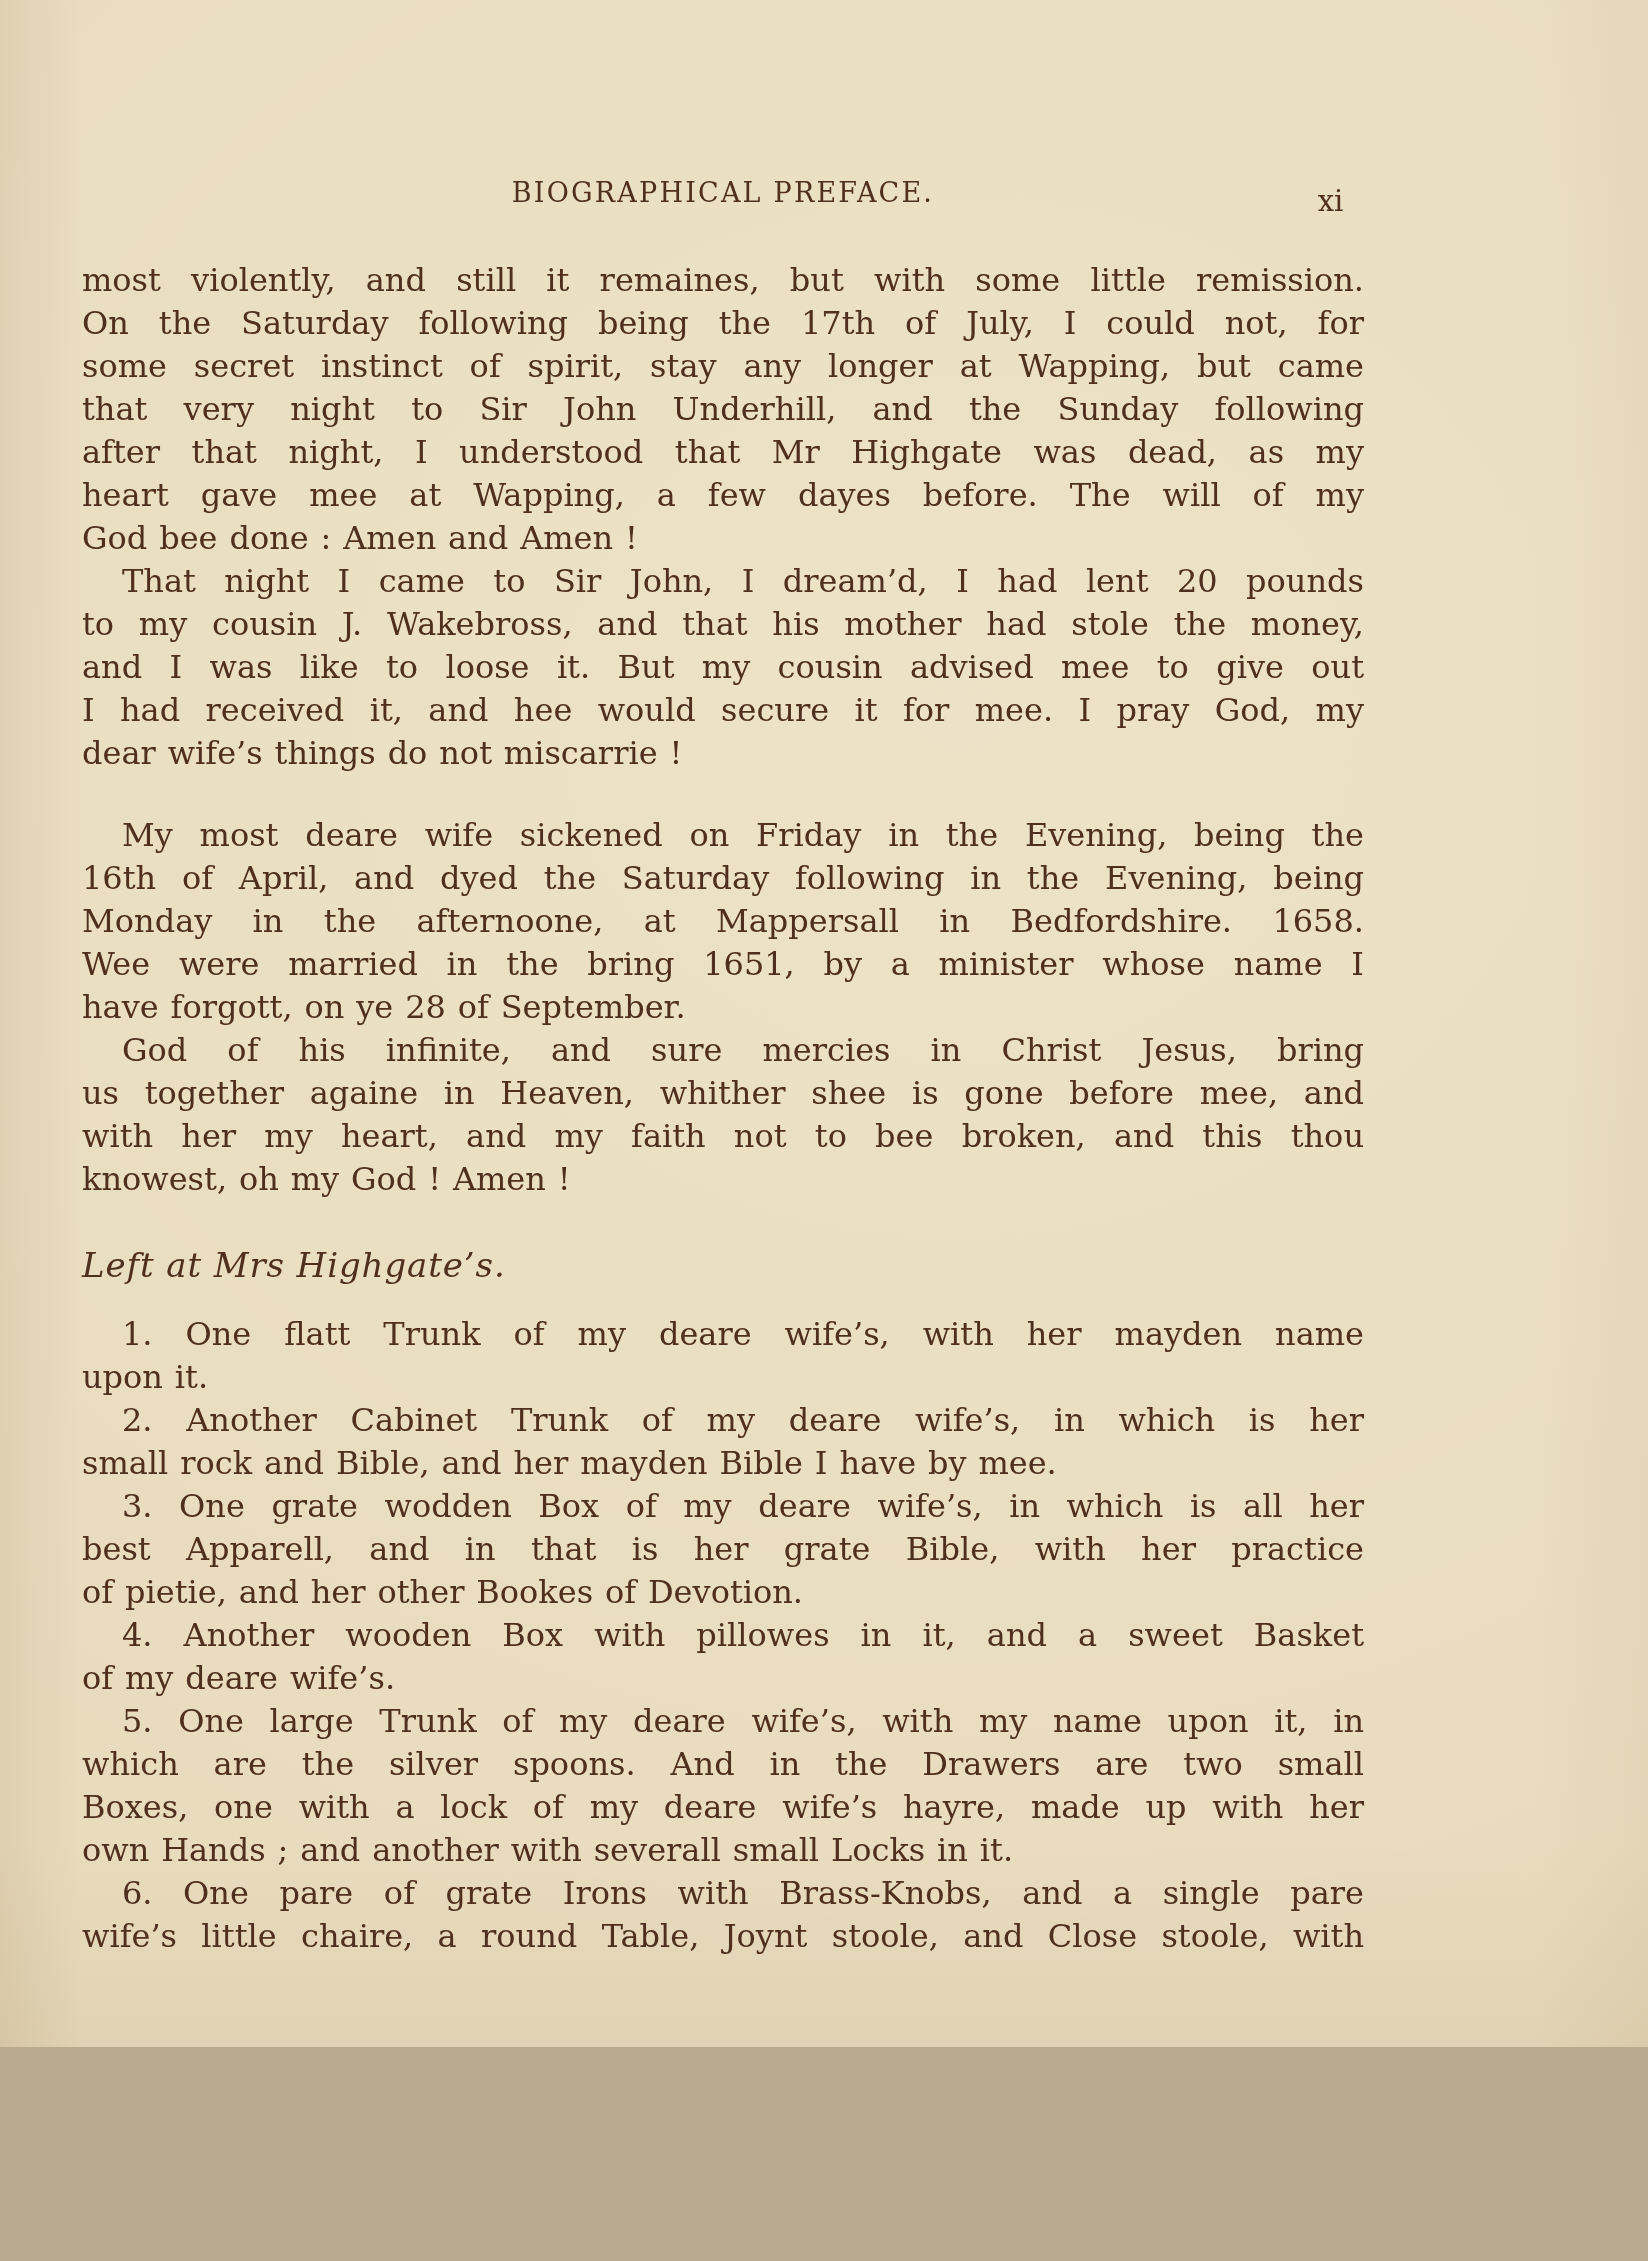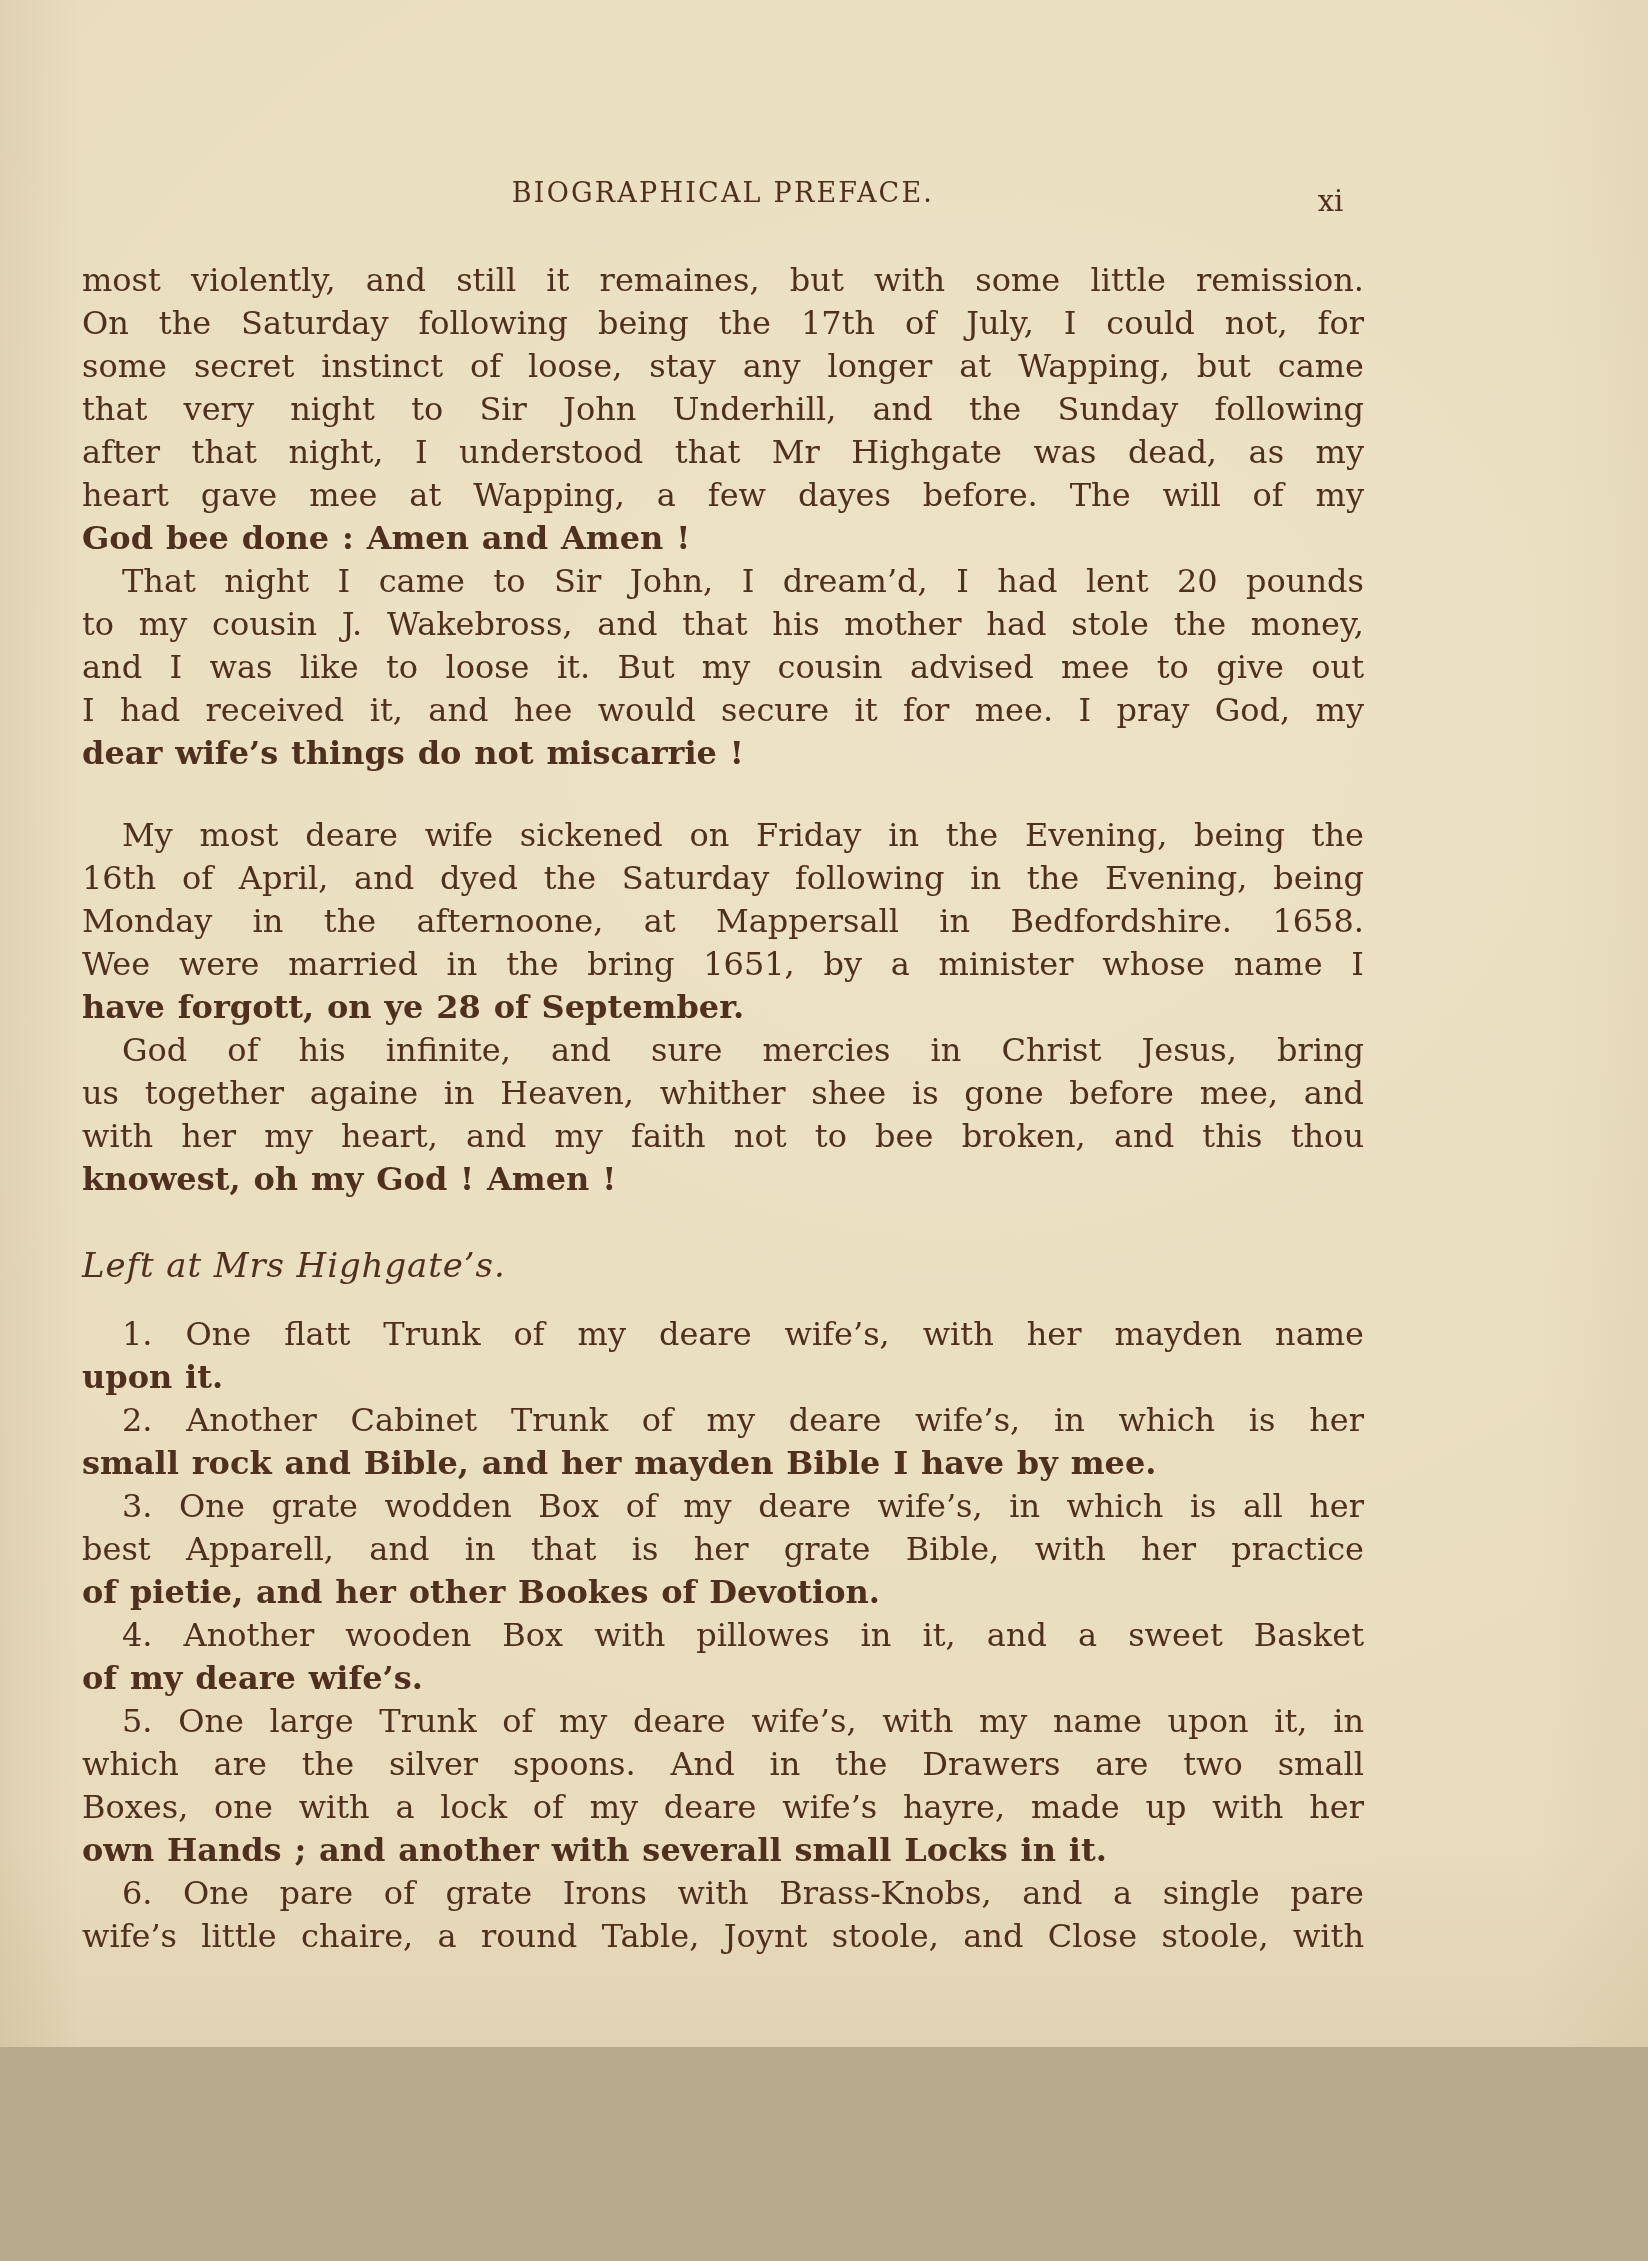--- a/index.html
+++ b/index.html
@@ -26,42 +26,42 @@
   }
   .page-number{position:absolute;right:20.7px;top:0;font-size:29px;margin-top:10px;}
   .text-block{width:100%;}
   .para{margin:0;}
   .para.section-break{margin-top:39px;}
   .line{
     font-size:32px;line-height:43px;
     text-align:justify;text-align-last:justify;
     word-spacing:1.7px;
   }
-  .line.last{text-align-last:left;font-weight:bold;}
+  .line.last{text-align-last:left;}
   .line.indent{text-indent:40px;}
   .heading{
     font-size:34px;font-style:italic;text-align:left;
     line-height:43px;margin-top:43px;margin-bottom:26px;letter-spacing:0.9px;
   }
   .pencil-mark{position:absolute;left:0;top:0;pointer-events:none;}
 </style>
 </head>
 <body>
 
 <div class="page">
   <div class="content">
     <header class="page-header">
       <span class="running-title">BIOGRAPHICAL PREFACE.</span>
       <span class="page-number">xi</span>
     </header>
     <div class="text-block">
         <div class="para">
           <div class="line">most violently, and still it remaines, but with some little remission.</div>
           <div class="line">On the Saturday following being the 17th of July, I could not, for</div>
-          <div class="line">some secret instinct of loose, stay any longer at Wapping, but came</div>
+          <div class="line">some secret instinct of spirit, stay any longer at Wapping, but came</div>
           <div class="line">that very night to Sir John Underhill, and the Sunday following</div>
           <div class="line">after that night, I understood that Mr Highgate was dead, as my</div>
           <div class="line">heart gave mee at Wapping, a few dayes before. The will of my</div>
           <div class="line last">God bee done : Amen and Amen !</div>
         </div>
         <div class="para">
           <div class="line indent">That night I came to Sir John, I dream’d, I had lent 20 pounds</div>
           <div class="line">to my cousin J. Wakebross, and that his mother had stole the money,</div>
           <div class="line">and I was like to loose it. But my cousin advised mee to give out</div>
           <div class="line">I had received it, and hee would secure it for mee. I pray God, my</div>

